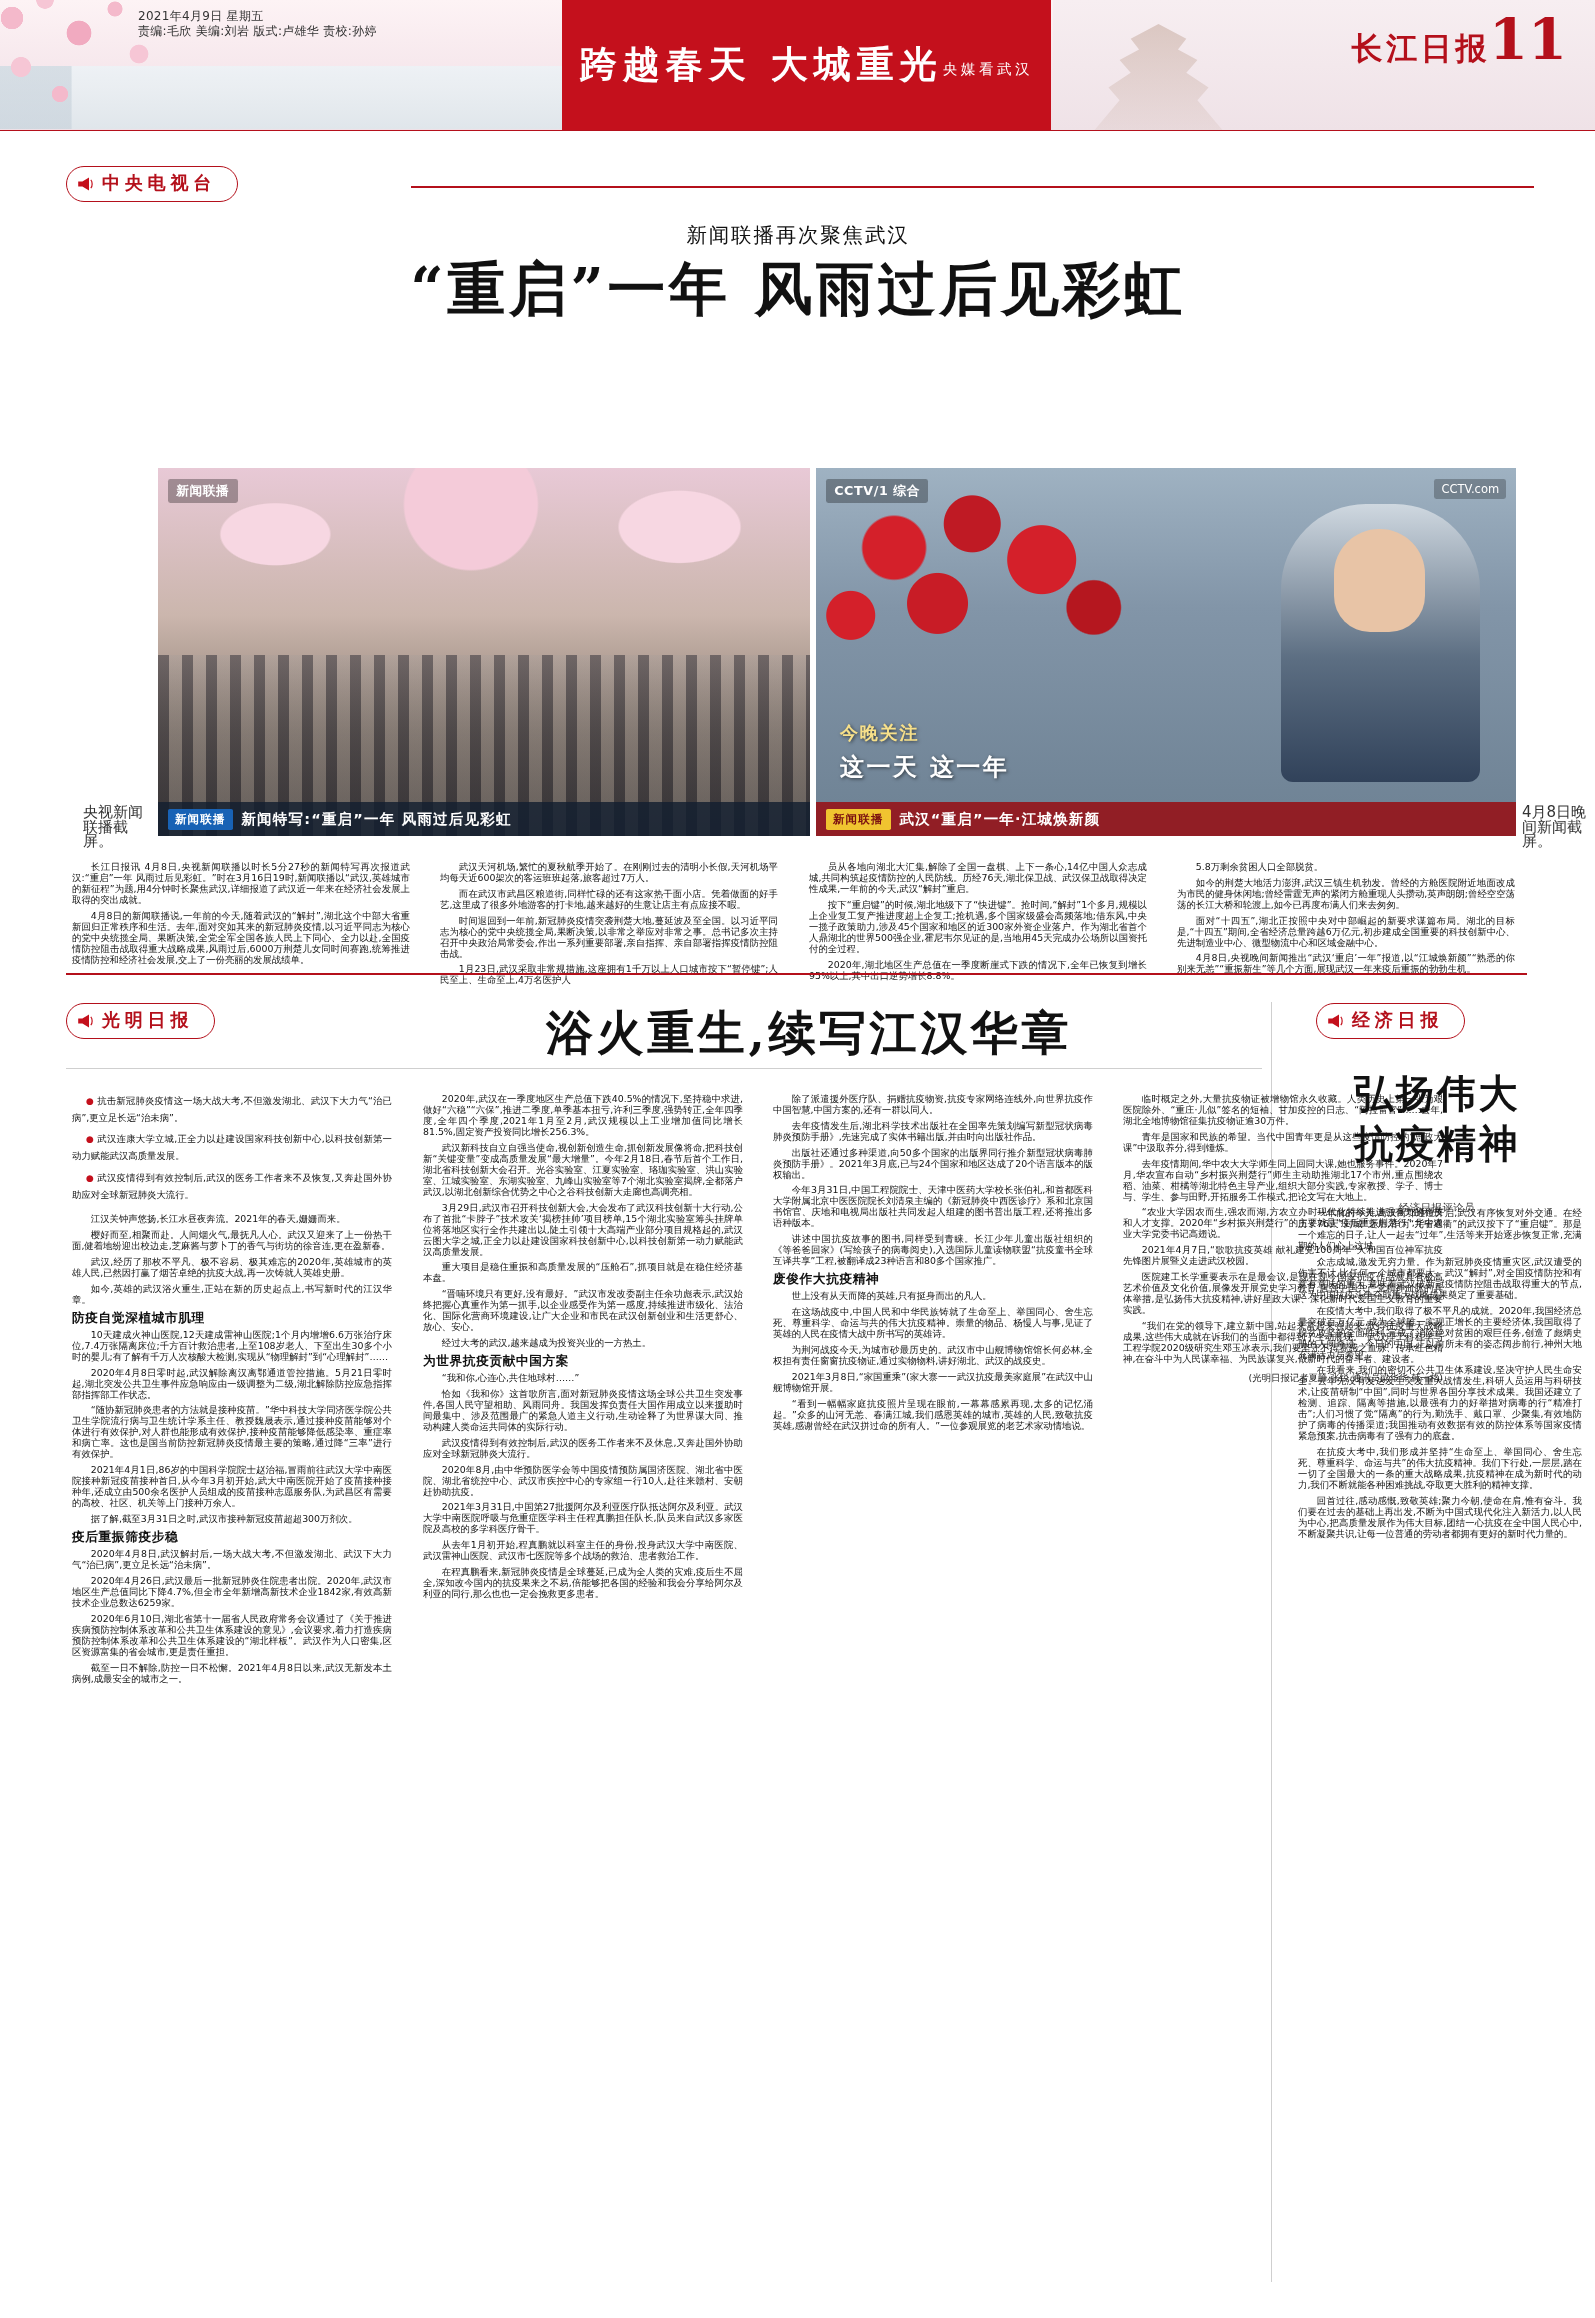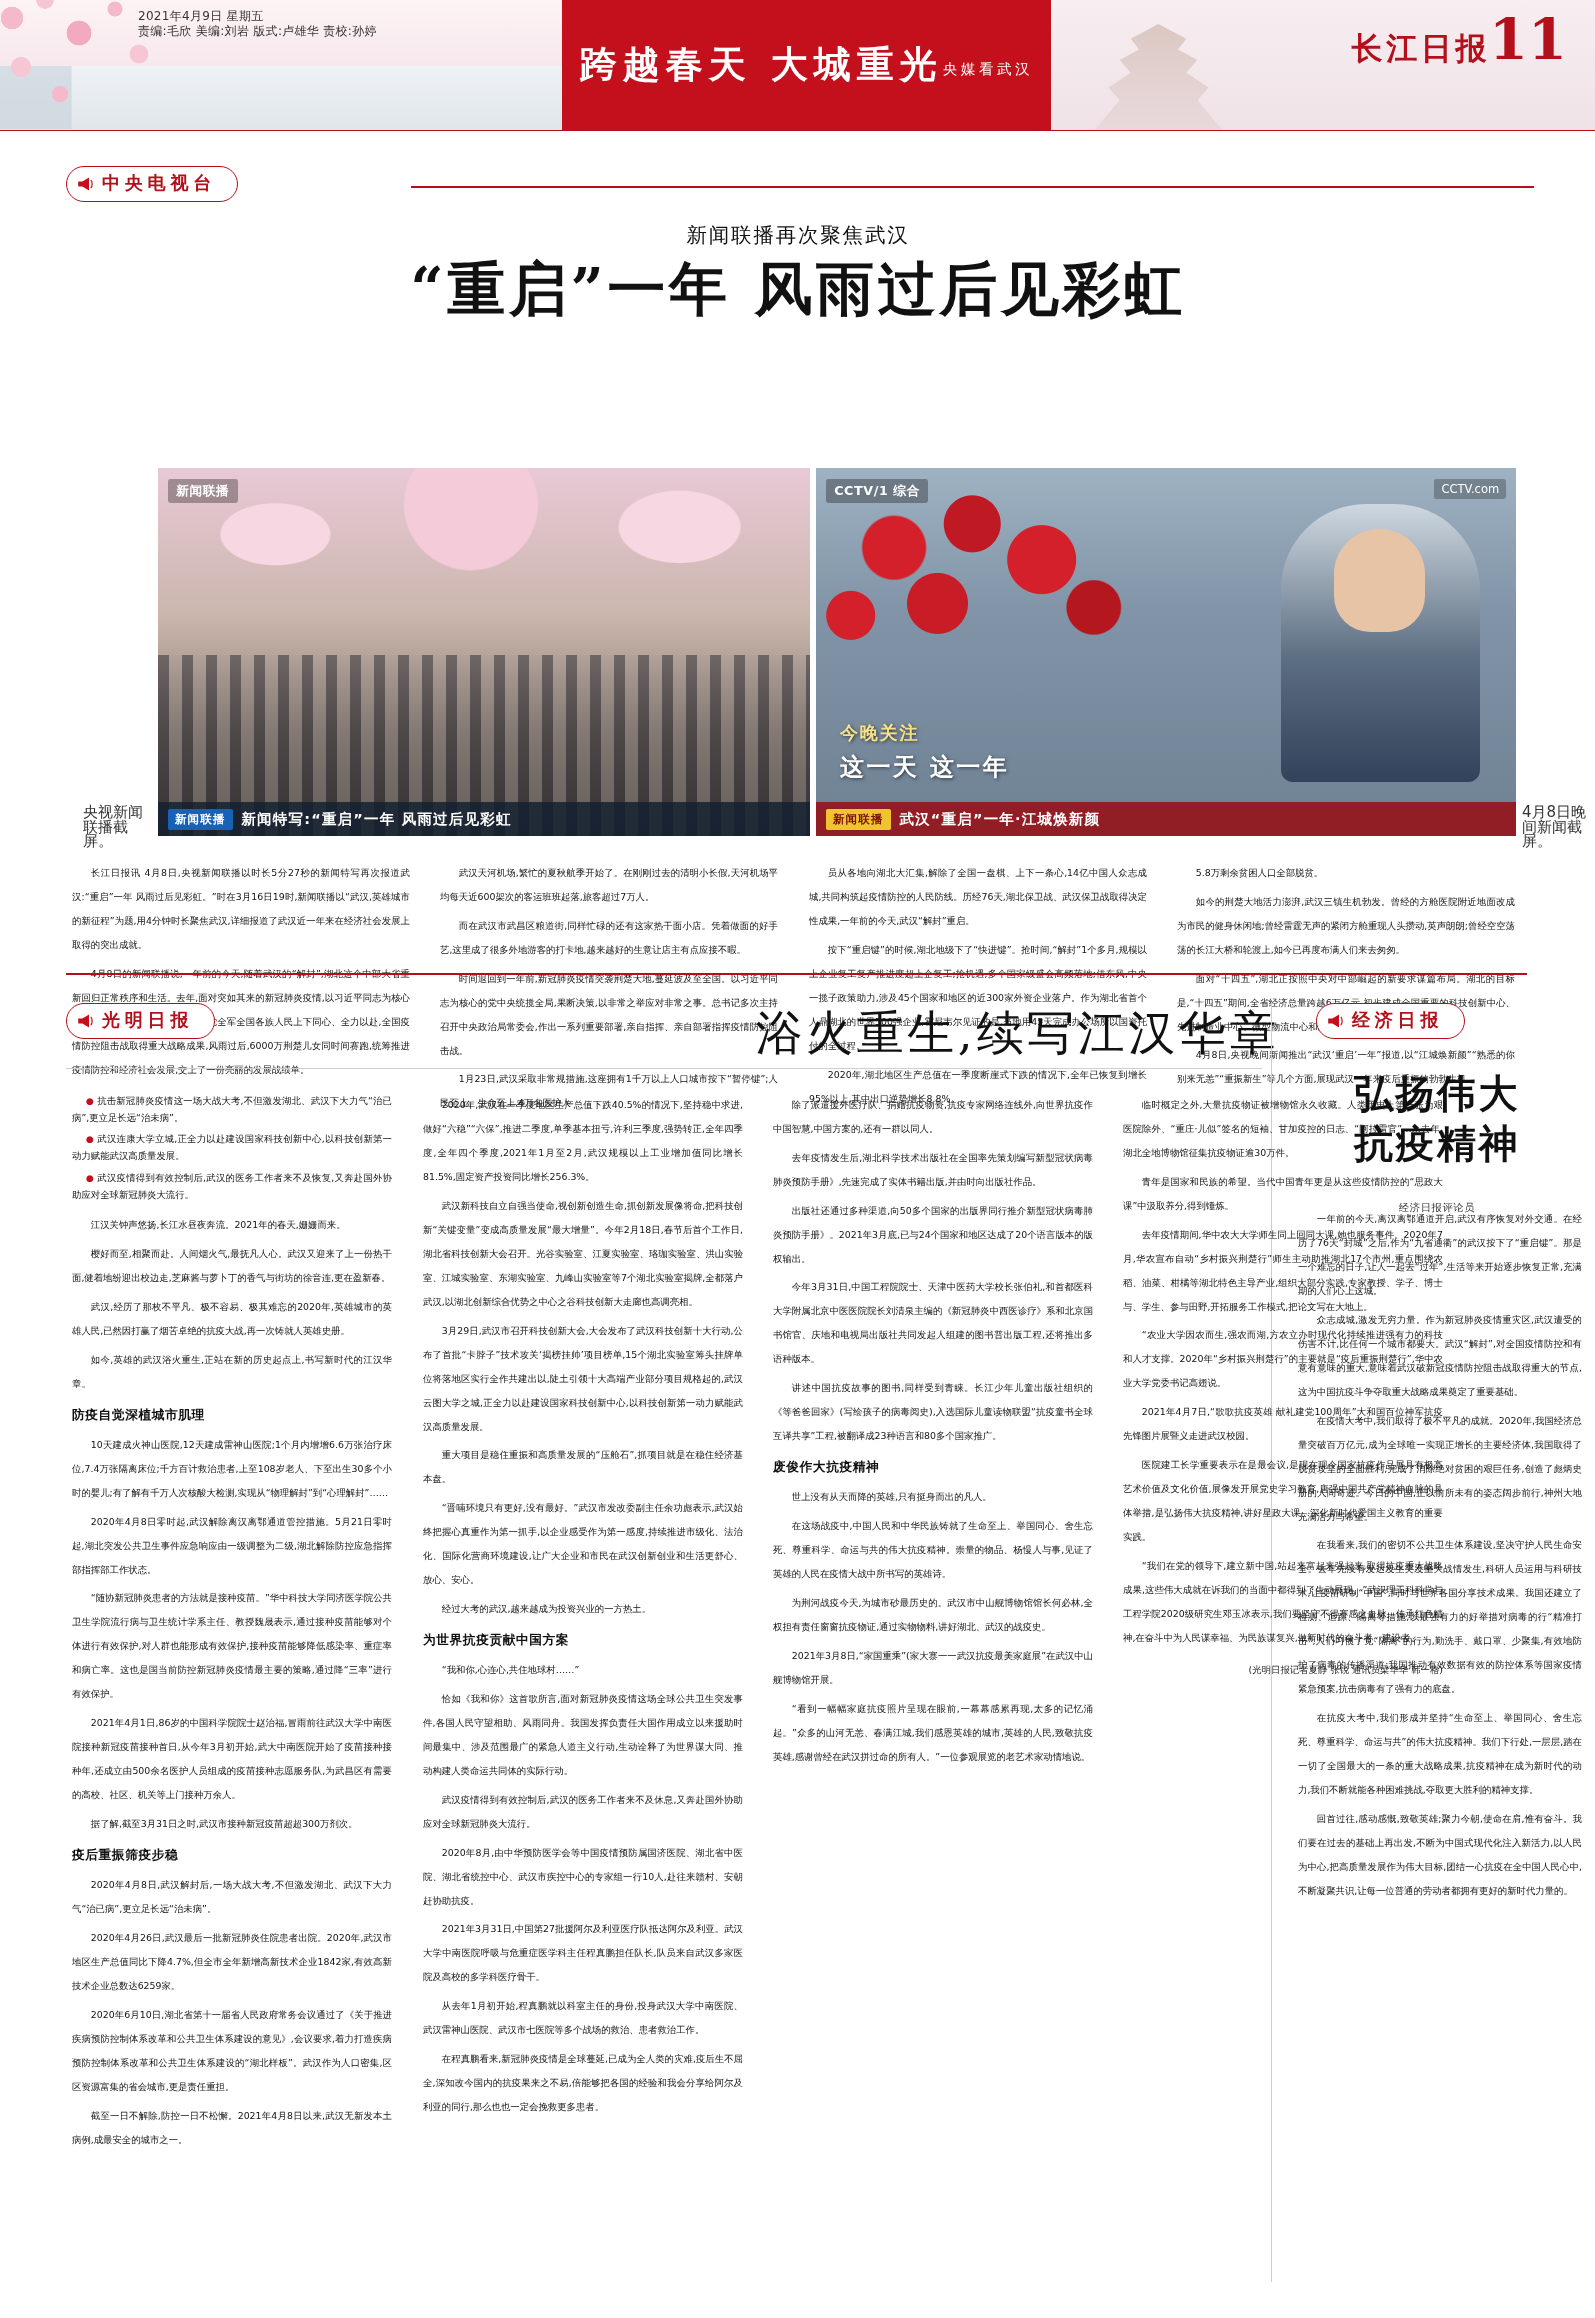--- a/index.html
+++ b/index.html
@@ -95,21 +95,21 @@
   .section-tag .horn{
     position:absolute;left:9.7px;top:50%;transform:translateY(-50%);
     width:18px;height:15.7px;
   }
   .hd-line{
     position:absolute;height:1.8px;background:#b4101b;
   }
 
   .col-text{
     font-family:"DejaVu Sans","Liberation Sans",sans-serif;
-    font-size:9.4px;line-height:24px;color:#111;text-align:justify;
+    font-size:9.4px;line-height:11px;color:#111;text-align:justify;
   }
   .col-text p{margin:0 0 4.8px 0;text-indent:2em;}
   .lead-dot{color:#c4101c;font-size:9px;}
   .sub-h{
     font-weight:bold;font-size:12.7px;margin:7.2px 0 6px 0;letter-spacing:0.6px;
   }
 
   
   #cctv-block{position:absolute;left:0;top:130px;width:1596px;height:857px;}
   #cctv-tag{position:absolute;left:66px;top:36px;}
@@ -201,23 +201,23 @@
   #cap-left{left:83px;top:675px;width:72px;}
   #cap-right{left:1522px;top:675px;width:66px;}
 
   .cctv-cols{position:absolute;left:72px;top:731px;width:1449px;}
   .cctv-col{position:absolute;top:0;width:338px;}
 
   
   #gmrb-block{position:absolute;left:0;top:990px;width:1596px;height:1328px;}
   #gmrb-tag{position:absolute;left:66px;top:13.3px;}
   #gmrb-head{
-    position:absolute;left:338px;top:12px;width:942px;text-align:right;
-    font-family:"DejaVu Serif","Liberation Serif",serif;
-    font-weight:normal;font-size:47px;letter-spacing:3.6px;color:#111;
+    position:absolute;left:338px;top:12px;width:942px;text-align:center;
+    font-family:"DejaVu Serif","Liberation Serif",serif;
+    font-weight:bold;font-size:47px;letter-spacing:3.6px;color:#111;
   }
   #jjrb-tag{position:absolute;left:1316px;top:13.3px;}
   #jjrb-head{
     position:absolute;left:1298px;top:78px;width:278px;text-align:center;
     font-family:"DejaVu Serif","Liberation Serif",serif;
     font-weight:bold;font-size:39px;line-height:50px;letter-spacing:2.4px;color:#111;
   }
   #jjrb-sub{
     position:absolute;left:1298px;top:187px;width:278px;text-align:center;
     font-size:10.3px;color:#333;letter-spacing:0.6px;margin-top:24px;

